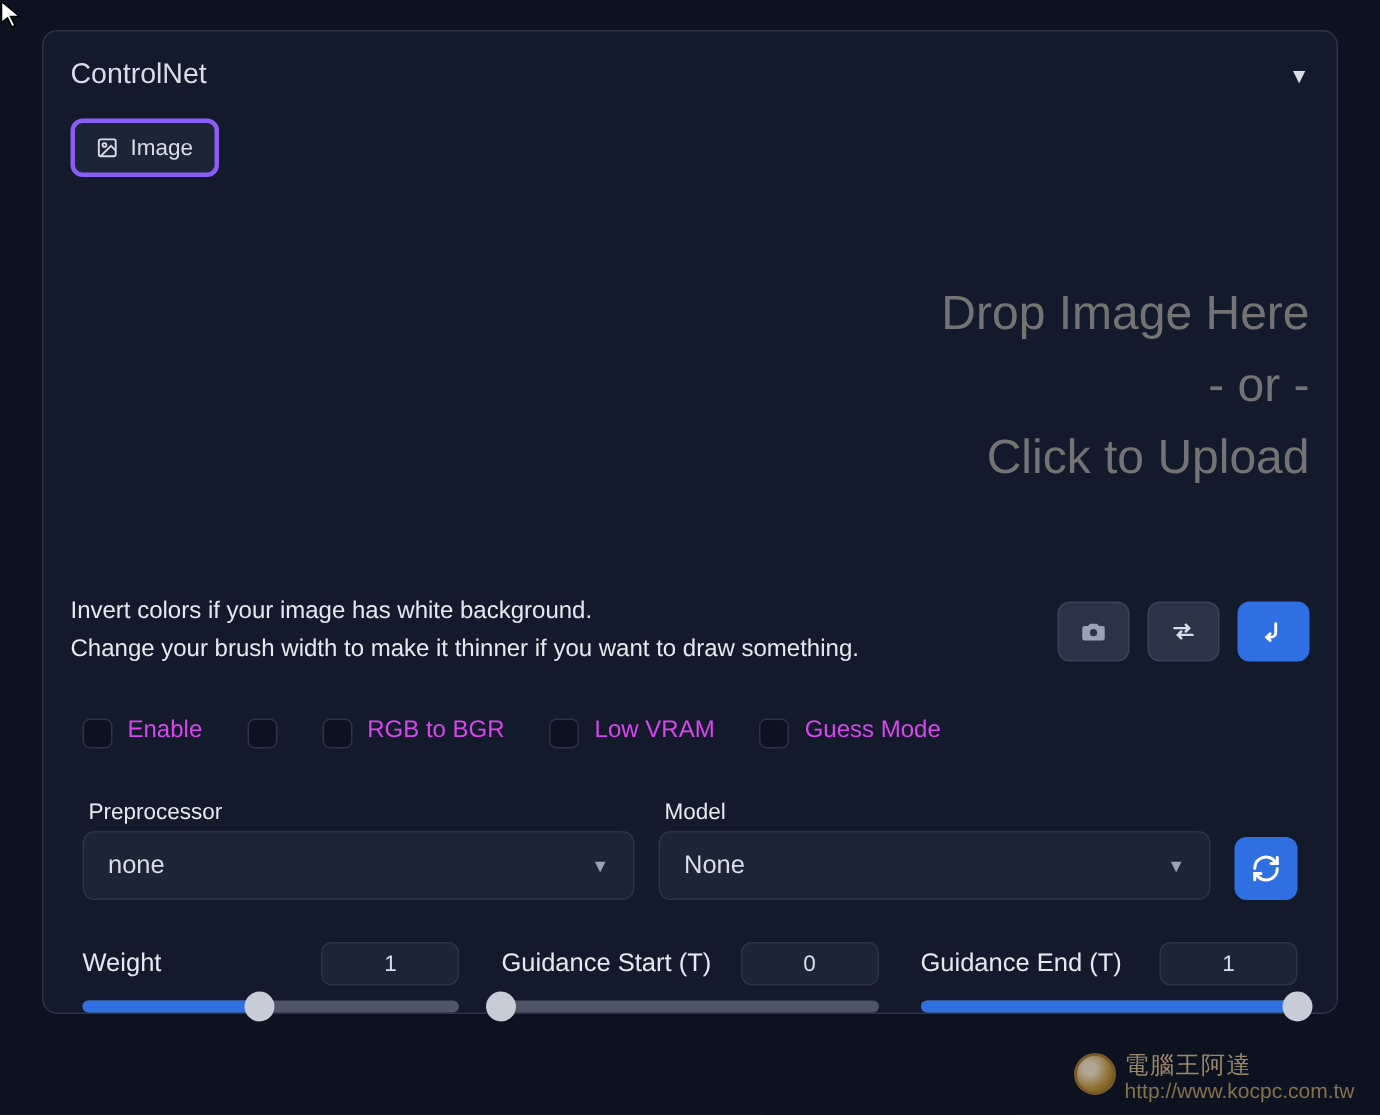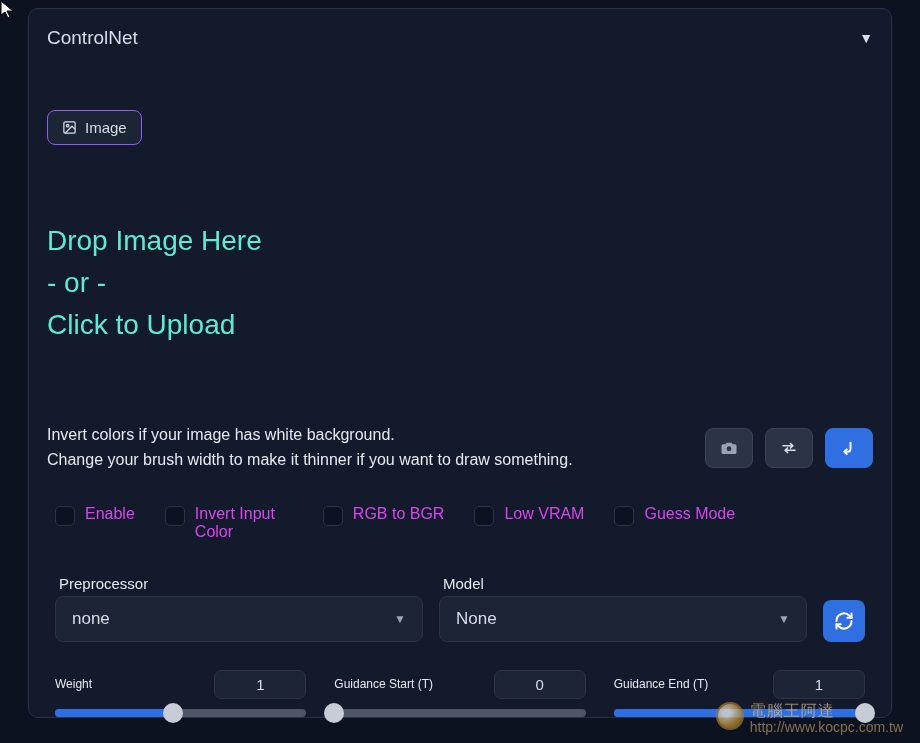--- a/index.html
+++ b/index.html
@@ -15,21 +15,21 @@
   .cursor {
     position: absolute;
     top: 0;
     left: 0;
     width: 16px;
     height: 20px;
     z-index: 1000;
     pointer-events: none;
   }
   .outer {
-    padding: 8px 28px 0 28px;
+    padding: 20px 28px 0 28px;
   }
   .panel {
     background: #131a2b;
     border: 1px solid #2b3345;
     border-radius: 10px;
     padding: 18px 18px 0 18px;
     position: relative;
   }
   .panel-header {
     display: flex;
@@ -48,37 +48,36 @@
     cursor: pointer;
   }
   .tab-row {
     margin-bottom: 18px;
   }
   .tab {
     display: inline-flex;
     align-items: center;
     gap: 8px;
     background: #1c2536;
-    border: 1px solid #8b5cf6;
+    border: 3px solid #8b5cf6;
     border-radius: 8px;
     padding: 8px 14px;
     font-size: 15px;
     color: #d8dee6;
     cursor: pointer;
-    margin-top: 43px;
   }
   .tab svg { width: 15px; height: 15px; }
   .dropzone {
     min-height: 240px;
     display: flex;
     flex-direction: column;
-    align-items: flex-start;
+    align-items: flex-end;
     justify-content: center;
-    color: #5eead4;
-    font-size: 28px;
+    color: #737373;
+    font-size: 32px;
     line-height: 1.5;
     cursor: pointer;
   }
   .help-row {
     display: flex;
     justify-content: space-between;
     align-items: center;
     margin-top: 20px;
     margin-bottom: 32px;
   }
@@ -162,21 +161,21 @@
     gap: 28px;
     padding: 0 8px;
   }
   .slider-group { flex: 1; }
   .slider-head {
     display: flex;
     justify-content: space-between;
     align-items: center;
     margin-bottom: 10px;
   }
-  .slider-label { font-size: 12px; color: #e6e9ee; }
+  .slider-label { font-size: 17px; color: #e6e9ee; }
   .slider-value {
     background: #1c2536;
     border: 1px solid #2b3345;
     border-radius: 7px;
     padding: 5px 0;
     width: 92px;
     text-align: center;
     font-size: 15px;
     color: #d8dee6;
   }
@@ -281,21 +280,20 @@
       </div>
     </div>
 
     <div class="checks">
       <label class="check">
         <span class="checkbox"></span>
         <span>Enable</span>
       </label>
       <label class="check narrow">
         <span class="checkbox"></span>
-        <span>Invert Input Color</span>
       </label>
       <label class="check">
         <span class="checkbox"></span>
         <span>RGB to BGR</span>
       </label>
       <label class="check">
         <span class="checkbox"></span>
         <span>Low VRAM</span>
       </label>
       <label class="check">

